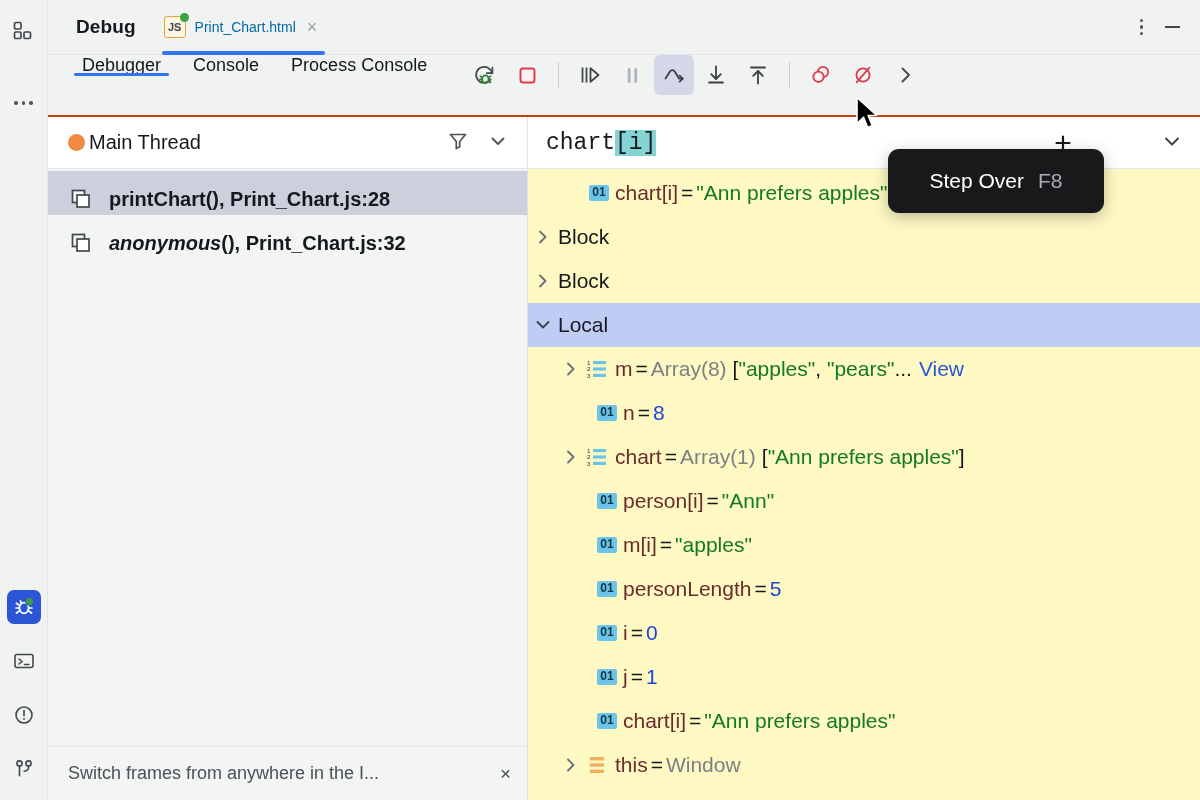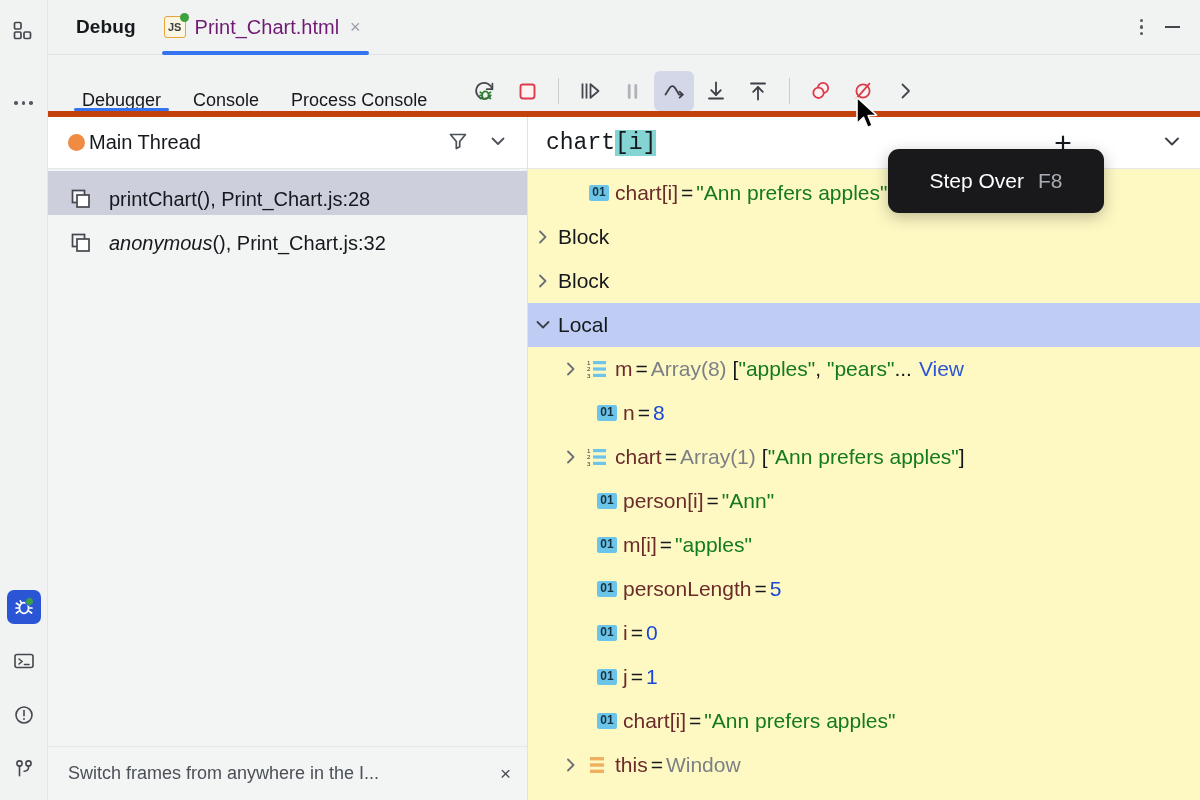--- a/index.html
+++ b/index.html
@@ -60,30 +60,30 @@
   .js-badge {
     width: 22px; height: 22px; border: 1.6px solid #E8A33D; border-radius: 3px;
     background: #FDF6E3; color: #3C3F45; font-size: 11px; font-weight: bold;
     display: flex; align-items: center; justify-content: center;
     position: relative; font-family: "Liberation Sans", sans-serif;
   }
   .js-badge .live {
     position: absolute; width: 9px; height: 9px; border-radius: 50%;
     background: #3DA13D; right: -4px; top: -4px;
   }
-  .file-name { font-size: 20px; color: #701a75; }
+  .file-name { font-size: 14px; color: #0369a1; }
   .tab-close { color: #9A9DA4; font-size: 18px; line-height: 1; padding: 0 2px; }
   .titlebar-right { margin-left: auto; display: flex; align-items: center; gap: 22px; padding-right: 20px; }
   .minimize { width: 15px; height: 2px; background: #44474D; display: block; }
 
   
   .tabstrip {
     height: 62px; background: #F0F3F2;
-    border-bottom: 6px solid #c2410c;
-    display: flex; align-items: flex-end; flex: 0 0 62px;
+    border-bottom: 2px solid #c2410c;
+    display: flex; align-items: flex-start; flex: 0 0 62px;
   }
   .dtab {
     display: flex; align-items: center; padding: 0 16px; font-size: 18px;
     color: #15181C; position: relative;
   }
   .dtab:first-child { margin-left: 18px; }
   .dtab .underline {
     position: absolute; left: 8px; right: 8px; bottom: 0; height: 3.5px;
     background: #3574F0; border-radius: 2px;
   }
@@ -106,21 +106,21 @@
     height: 52px; flex: 0 0 52px; background: #FFFFFF;
     border-bottom: 1px solid #E4E8EA;
     display: flex; align-items: center; padding: 0 18px 0 20px; gap: 4px;
   }
   .thread-dot { width: 17px; height: 17px; border-radius: 50%; background: #F08B43; flex: 0 0 17px; }
   .thread-name { font-size: 20px; color: #15181C; }
   .frames-head-actions { margin-left: auto; display: flex; align-items: center; gap: 18px; color: #4C5057; }
   .frames-list { flex: 1; overflow: hidden; padding-top: 2px; }
   .frame-row {
     height: 44px; display: flex; align-items: center; gap: 12px;
-    padding: 12px 14px 0 20px; font-size: 20px; color: #15181C;
+    padding: 12px 14px 0 20px; font-size: 20px; color: #15181C; font-weight: bold;
   }
   .frame-row.selected { background: #CDCFDC; }
   .frame-row .fn-italic { font-style: italic; }
   .hintbar {
     height: 54px; flex: 0 0 54px; border-top: 1px solid #E4E8EA;
     display: flex; align-items: center; gap: 10px; padding: 0 16px 0 20px;
     background: #F2F5F4; color: #4C5057; font-size: 18px;
   }
   .hintbar .x { margin-left: auto; font-size: 19px; color: #4C5057; }
 

